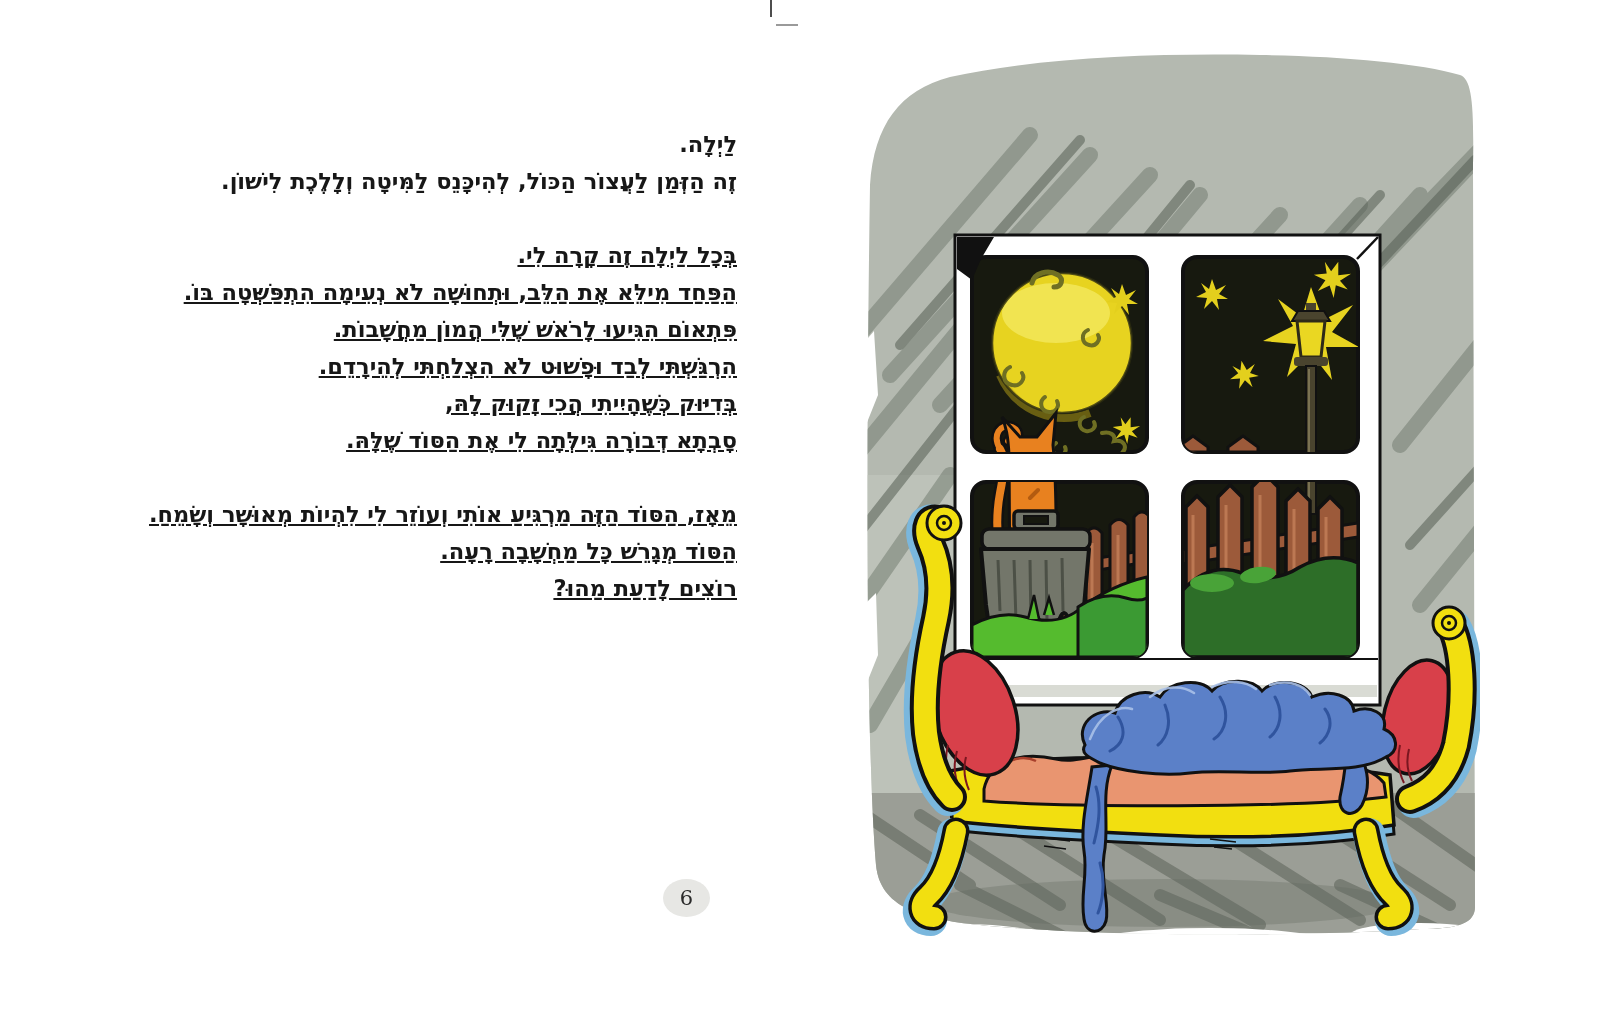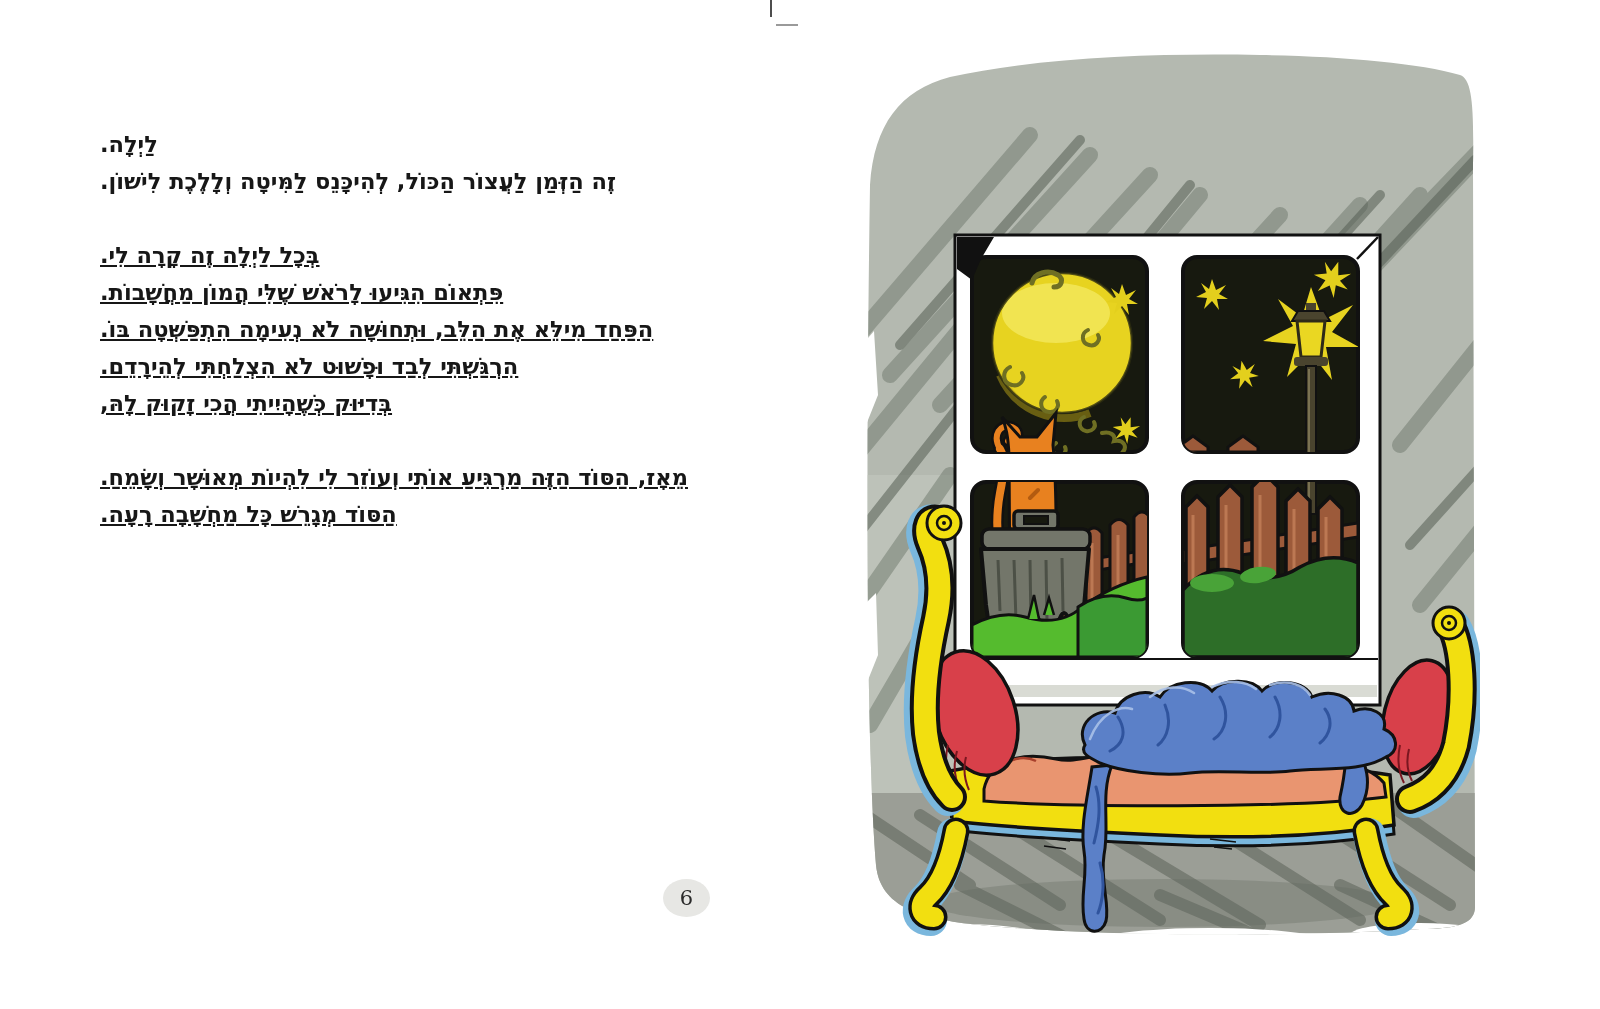--- a/index.html
+++ b/index.html
@@ -1,20 +1,20 @@
 <!DOCTYPE html>
 <html lang="he"><head>
 <meta charset="utf-8">
 <style>
   html,body{margin:0;padding:0;background:#ffffff;}
   .page{position:relative;width:1600px;height:1009px;background:#ffffff;overflow:hidden;
         font-family:"DejaVu Sans",sans-serif;}
   .crop-mark-v{position:absolute;left:770px;top:0;width:2px;height:17px;background:#4d4d4d;}
   .crop-mark-h{position:absolute;left:776px;top:24px;width:22px;height:2px;background:#9a9a9a;}
-  .story{position:absolute;left:100px;top:126px;width:637px;direction:rtl;text-align:left;
+  .story{position:absolute;left:100px;top:126px;width:637px;direction:rtl;text-align:right;
          color:#171717;font-size:22.5px;line-height:37px;font-weight:700;}
   .story p{margin:0;padding:0;}
   .story p + p{margin-top:37px;text-decoration:underline;}
   .story .line{display:block;white-space:nowrap;}
   .page-number{position:absolute;left:663px;top:879px;width:47px;height:38px;border-radius:50%;
          background:#e7e7e4;display:flex;align-items:center;justify-content:center;
          font-family:"DejaVu Serif","Liberation Serif",serif;font-size:21px;color:#2a2a2a;}
   .illustration{position:absolute;left:860px;top:45px;width:620px;height:915px;}
   svg{display:block;}
 </style>
@@ -26,28 +26,30 @@
   <div class="crop-mark-v"></div>
   <div class="crop-mark-h"></div>
 
   <div class="story">
     <p>
       <span class="line">לַיְלָה.</span>
       <span class="line">זֶה הַזְּמַן לַעֲצוֹר הַכּוֹל, לְהִיכָּנֵס לַמִּיטָה וְלָלֶכֶת לִישׁוֹן.</span>
     </p>
     <p>
       <span class="line">בְּכָל לַיְלָה זֶה קָרָה לִי.</span>
+      <span class="line">הַפַּחַד מִילֵּא אֶת הַלֵּב, וּתְחוּשָׁה לֹא נְעִימָה הִתְפַּשְּׁטָה בּוֹ.</span>
       <span class="line">פִּתְאוֹם הִגִּיעוּ לָרֹאשׁ שֶׁלִּי הֲמוֹן מַחֲשָׁבוֹת.</span>
-      <span class="line">הַפַּחַד מִילֵּא אֶת הַלֵּב, וּתְחוּשָׁה לֹא נְעִימָה הִתְפַּשְּׁטָה בּוֹ.</span>
       <span class="line">הִרְגַּשְׁתִּי לְבַד וּפָשׁוּט לֹא הִצְלַחְתִּי לְהֵירָדֵם.</span>
       <span class="line">בְּדִיּוּק כְּשֶׁהָיִיתִי הֲכִי זָקוּק לָהּ,</span>
+      <span class="line">סָבְתָא דְּבוֹרָה גִּילְּתָה לִי אֶת הַסּוֹד שֶׁלָּהּ.</span>
     </p>
     <p>
       <span class="line">מֵאָז, הַסּוֹד הַזֶּה מַרְגִּיעַ אוֹתִי וְעוֹזֵר לִי לִהְיוֹת מְאוּשָׁר וְשָׂמֵחַ.</span>
       <span class="line">הַסּוֹד מְגָרֵשׁ כָּל מַחְשָׁבָה רָעָה.</span>
+      <span class="line">רוֹצִים לָדַעַת מַהוּ?</span>
     </p>
   </div>
 
   <div class="page-number">
     <span>6</span>
   </div>
 
   <div class="illustration">
   <svg width="620" height="915" viewBox="0 0 620 915" xmlns="http://www.w3.org/2000/svg">
     <defs>

